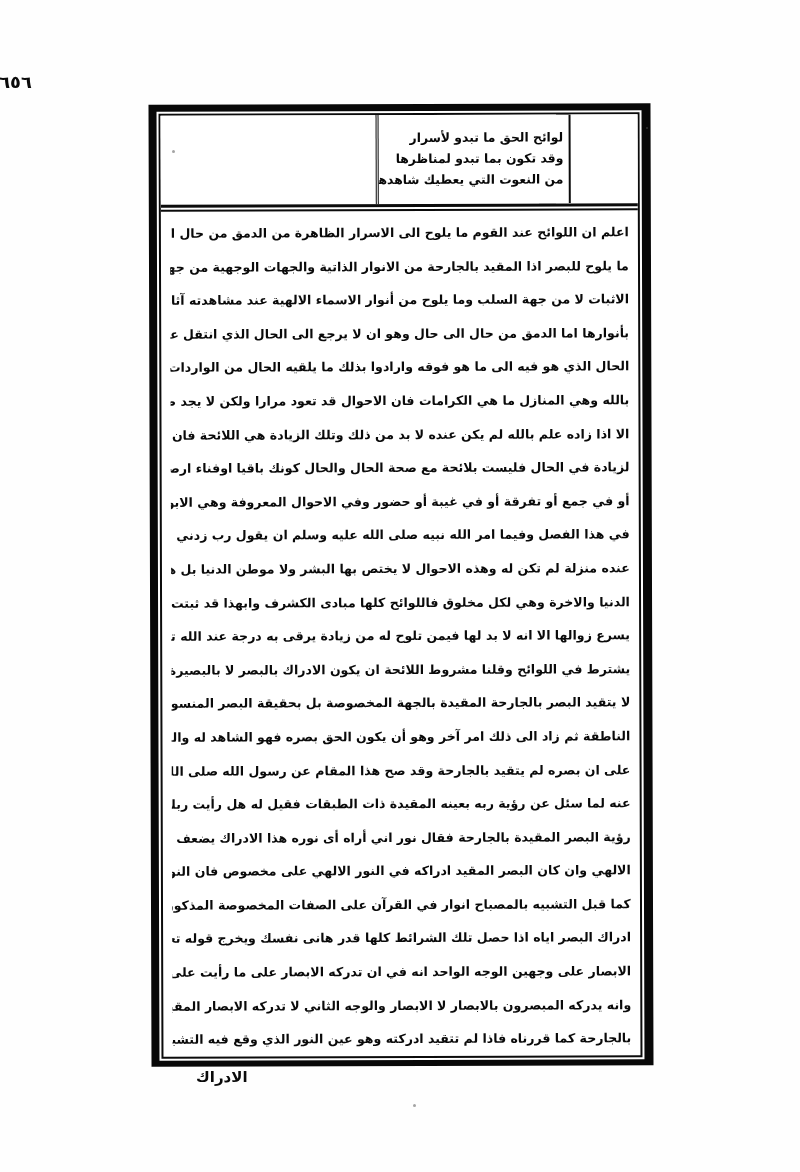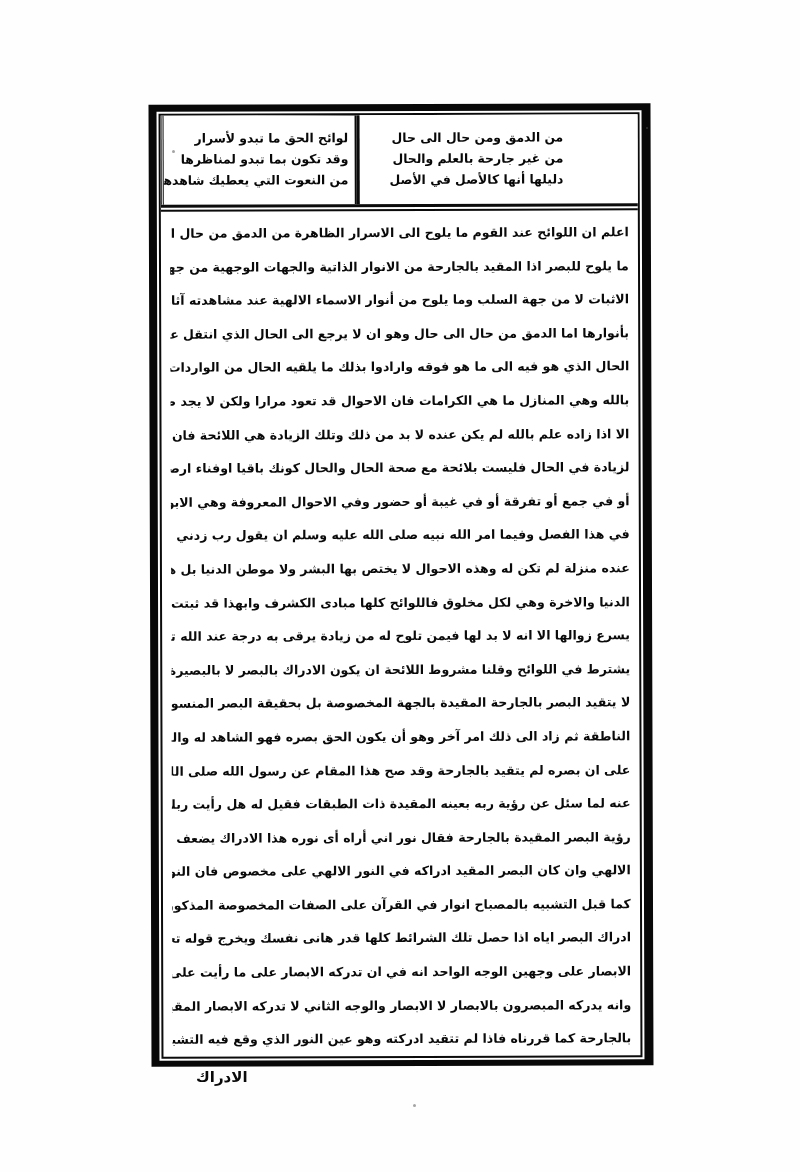--- a/index.html
+++ b/index.html
@@ -167,33 +167,31 @@
     background: #5a5a5a;
     border-radius: 50%;
     opacity: .55;
   }
 </style>
 </head>
 <body>
 
 <div class="page">
 
+  <div class="folio">
+    <span>٦٥٦</span>
+  </div>
 
   <div class="frame">
     <div class="frame-inner">
 
       <div class="header-box">
 
         <div class="hcell hcell-empty"></div>
 
-        <div class="hcell hcell-mid">
-          <div class="vline">من الدمق ومن حال الى حال</div>
-          <div class="vline">من غير جارحة بالعلم والحال</div>
-          <div class="vline">دليلها أنها كالأصل في الأصل</div>
-        </div>
 
         <div class="hcell hcell-right">
           <div class="vline">لوائح الحق ما تبدو لأسرار</div>
           <div class="vline">وقد تكون بما تبدو لمناظرها</div>
           <div class="vline">من النعوت التي يعطيك شاهدها</div>
         </div>
 
       </div>
 
       <div class="body-text">

